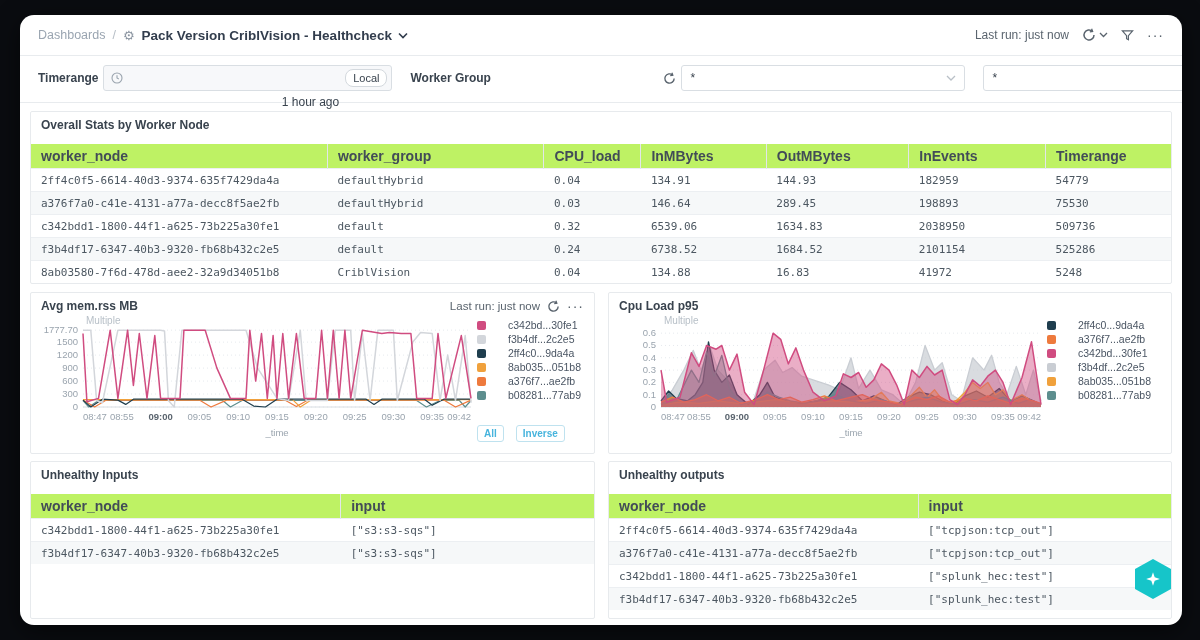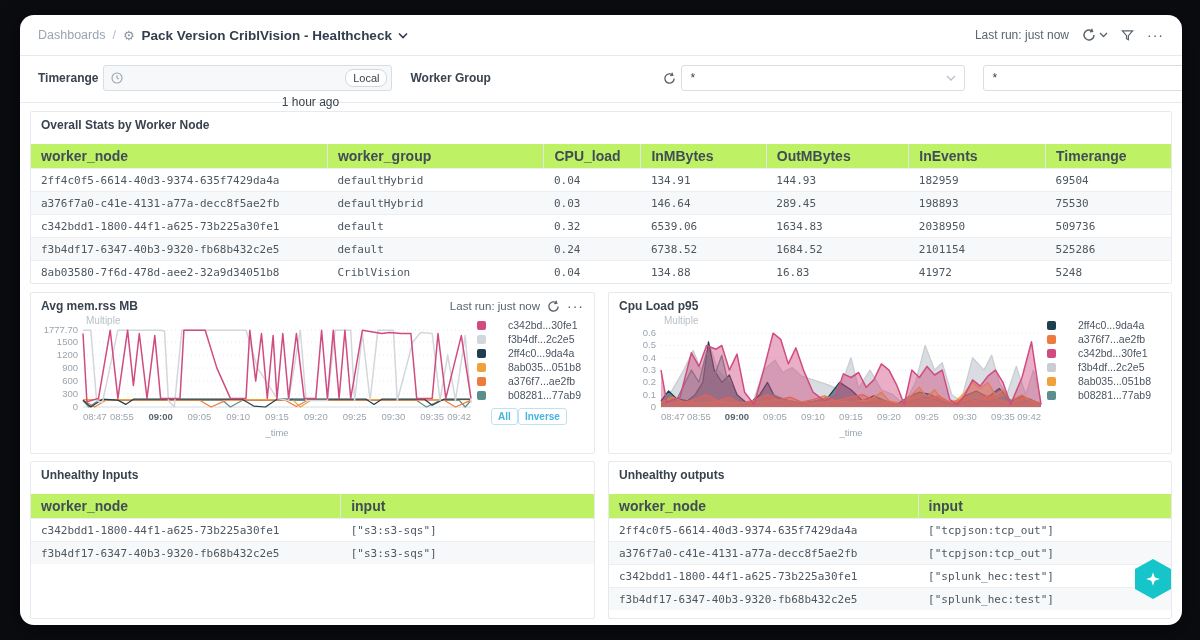--- a/index.html
+++ b/index.html
@@ -51,21 +51,21 @@
   tbody tr:nth-child(even){background:#f6f8f9;}
   
   .row2{display:flex;gap:13px;margin-top:8px;}
   .chart-panel-left{width:563px;height:160px;}
   .chart-panel-right{flex:1;height:160px;}
   .chart-body{display:flex;padding:0 6px;}
   .legend{display:flex;flex-direction:column;gap:2px;padding-top:4px;}
   .legend-item{display:flex;align-items:center;gap:22px;cursor:pointer;}
   .legend-swatch{width:9px;height:9px;border-radius:2px;flex:0 0 auto;}
   .legend-label{font-size:10.5px;color:#4a5563;white-space:nowrap;}
-  .legend-btns{display:flex;gap:0;margin-top:5px;justify-content:center;}
+  .legend-btns{display:flex;gap:12px;margin-top:22px;}
   .lbtn{font-size:10px;color:#47b4dd;border:1px solid #bfe2ef;background:#fff;border-radius:3px;
         padding:2px 6px;font-weight:700;cursor:pointer;}
   
   .row3{display:flex;gap:13px;margin-top:7px;}
   .b-panel-left{width:563px;height:156px;overflow:hidden;}
   .b-panel-right{flex:1;height:156px;overflow:hidden;}
   
   .fab{position:absolute;right:11px;bottom:26px;width:36px;height:40px;background:#16c5c9;
        clip-path:polygon(50% 0,100% 25%,100% 75%,50% 100%,0 75%,0 25%);
        display:flex;align-items:center;justify-content:center;cursor:pointer;}
@@ -174,21 +174,21 @@
             </tr>
           </thead>
           <tbody>
             <tr>
               <td>2ff4c0f5-6614-40d3-9374-635f7429da4a</td>
               <td>defaultHybrid</td>
               <td>0.04</td>
               <td>134.91</td>
               <td>144.93</td>
               <td>182959</td>
-              <td>69504</td>
+              <td>54779</td>
             </tr>
             <tr>
               <td>a376f7a0-c41e-4131-a77a-decc8f5ae2fb</td>
               <td>defaultHybrid</td>
               <td>0.03</td>
               <td>146.64</td>
               <td>289.45</td>
               <td>198893</td>
               <td>75530</td>
             </tr>

